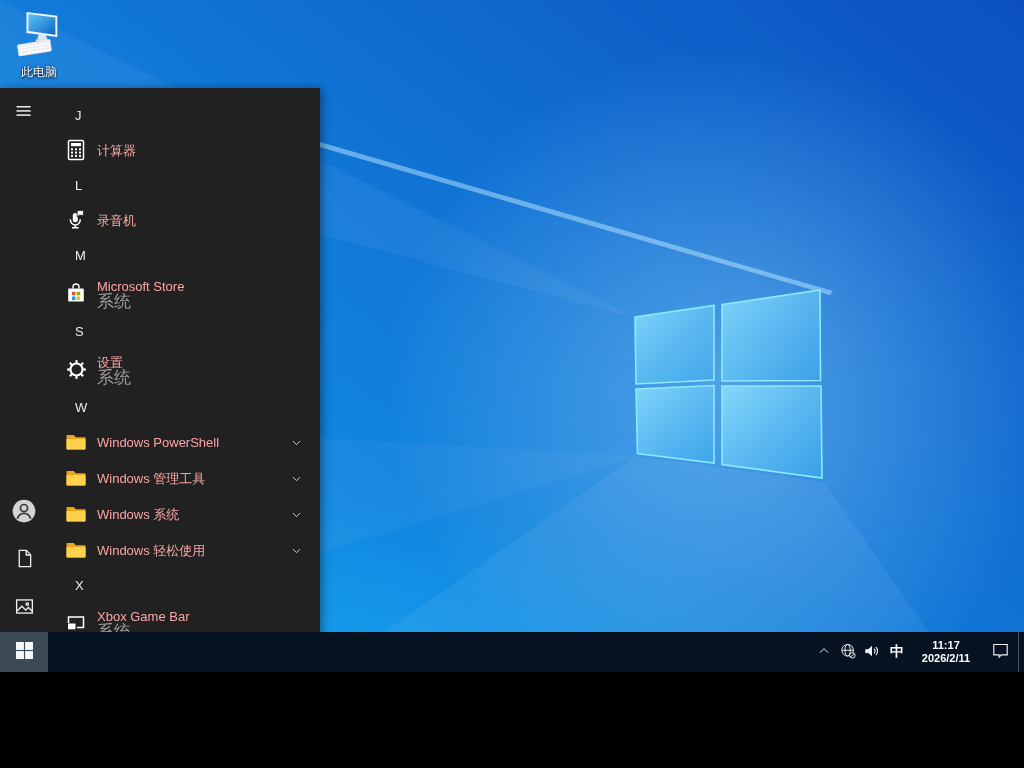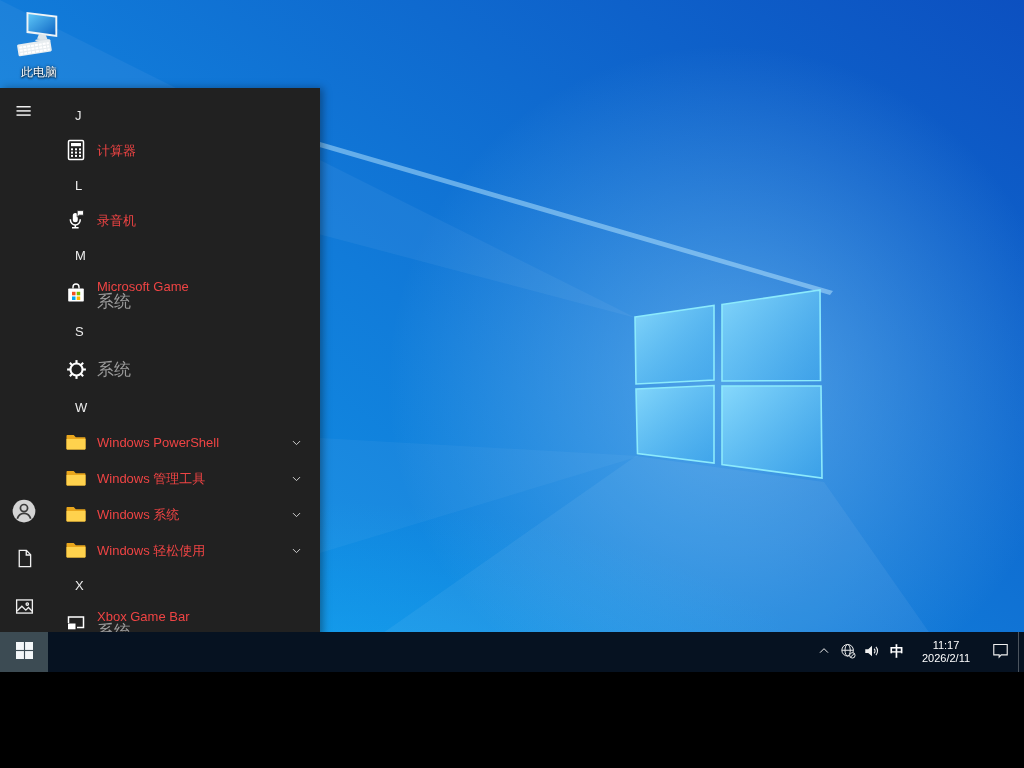--- a/index.html
+++ b/index.html
@@ -21,33 +21,33 @@
   .rail-spacer{flex:1;}
   .app-list{flex:1;padding-top:10px;overflow:hidden;}
   .row{display:flex;align-items:center;}
   .row.header{height:34px;padding-left:27px;}
   .hdr-letter{color:#ededed;font-size:13px;}
   .row.item{height:36px;}
   .row.item.two{height:42px;}
   .row .icon{width:24px;height:24px;margin-left:16px;margin-right:9px;flex:none;
      display:flex;align-items:center;justify-content:center;}
   .texts{flex:1;min-width:0;display:flex;flex-direction:column;justify-content:center;}
-  .label{color:#ef4444;font-size:13px;line-height:15px;white-space:nowrap;}
+  .label{color:#fca5a5;font-size:13px;line-height:15px;white-space:nowrap;}
   .sub{color:#9b9b9b;font-size:17px;line-height:13px;margin-top:1px;}
   .chev{margin-right:15px;flex:none;display:flex;align-items:center;}
 
   
   .taskbar{position:absolute;left:0;bottom:0;width:1024px;height:40px;background:#061221;
      display:flex;align-items:stretch;}
   .start-btn{width:48px;flex:none;background:#3c4b53;border:0;display:flex;align-items:center;
      justify-content:center;cursor:pointer;padding:0;}
   .tb-spacer{flex:1;}
   .tray{display:flex;align-items:center;height:40px;}
   .tray-btn{height:40px;border:0;background:transparent;display:flex;align-items:center;
-     justify-content:center;cursor:pointer;padding:0;}
+     justify-content:center;cursor:pointer;padding:0;font-weight:bold;}
   .tray-btn.narrow{width:24px;}
   .ime{color:#fff;font-size:14px;font-weight:bold;width:26px;}
   .clock{width:72px;color:#fff;font-size:11px;line-height:13px;text-align:center;}
   .show-desktop{width:5px;height:40px;border-left:1px solid rgba(255,255,255,.28);}
 </style>
 </head>
 <body>
 
 <div class="screen">
 
@@ -211,21 +211,21 @@
             <svg viewBox="0 0 24 24" width="24" height="24">
               <path d="M9 7.4V6a3 3 0 0 1 6 0v1.4" fill="none" stroke="#fff" stroke-width="1.4"></path>
               <rect x="4.2" y="7.4" width="15.6" height="13.1" rx="0.8" fill="#fff"></rect>
               <rect x="8" y="10.8" width="3.5" height="3.5" fill="#f25022"></rect>
               <rect x="12.7" y="10.8" width="3.5" height="3.5" fill="#7fba00"></rect>
               <rect x="8" y="15.5" width="3.5" height="3.5" fill="#00a4ef"></rect>
               <rect x="12.7" y="15.5" width="3.5" height="3.5" fill="#ffb900"></rect>
             </svg>
           </span>
           <span class="texts">
-            <span class="label">Microsoft Game</span>
+            <span class="label">Microsoft Store</span>
             <span class="sub">系统</span>
           </span>
         </div>
         <div class="row header">
           <span class="hdr-letter">S</span>
         </div>
         <div class="row item two">
           <span class="icon">
             <svg viewBox="0 0 24 24" width="23" height="23">
               <g fill="#fff">
@@ -236,20 +236,21 @@
                 <rect x="10.9" y="2.2" width="2.2" height="3.4" transform="rotate(180 12 12)"></rect>
                 <rect x="10.9" y="2.2" width="2.2" height="3.4" transform="rotate(225 12 12)"></rect>
                 <rect x="10.9" y="2.2" width="2.2" height="3.4" transform="rotate(270 12 12)"></rect>
                 <rect x="10.9" y="2.2" width="2.2" height="3.4" transform="rotate(315 12 12)"></rect>
               </g>
               <circle cx="12" cy="12" r="6.3" fill="none" stroke="#fff" stroke-width="2.2"></circle>
               <circle cx="12" cy="12" r="2.2" fill="#212121"></circle>
             </svg>
           </span>
           <span class="texts">
+            <span class="label">设置</span>
             <span class="sub">系统</span>
           </span>
         </div>
         <div class="row header">
           <span class="hdr-letter">W</span>
         </div>
         <div class="row item">
           <span class="icon">
             <svg viewBox="0 0 24 24" width="24" height="24">
               <path d="M2.5 6c0-.6.4-1 1-1h6.2l2.1 2.2h8.7c.6 0 1 .4 1 1v10.3c0 .6-.4 1-1 1h-17c-.6 0-1-.4-1-1z" fill="#e9a61c"></path>

